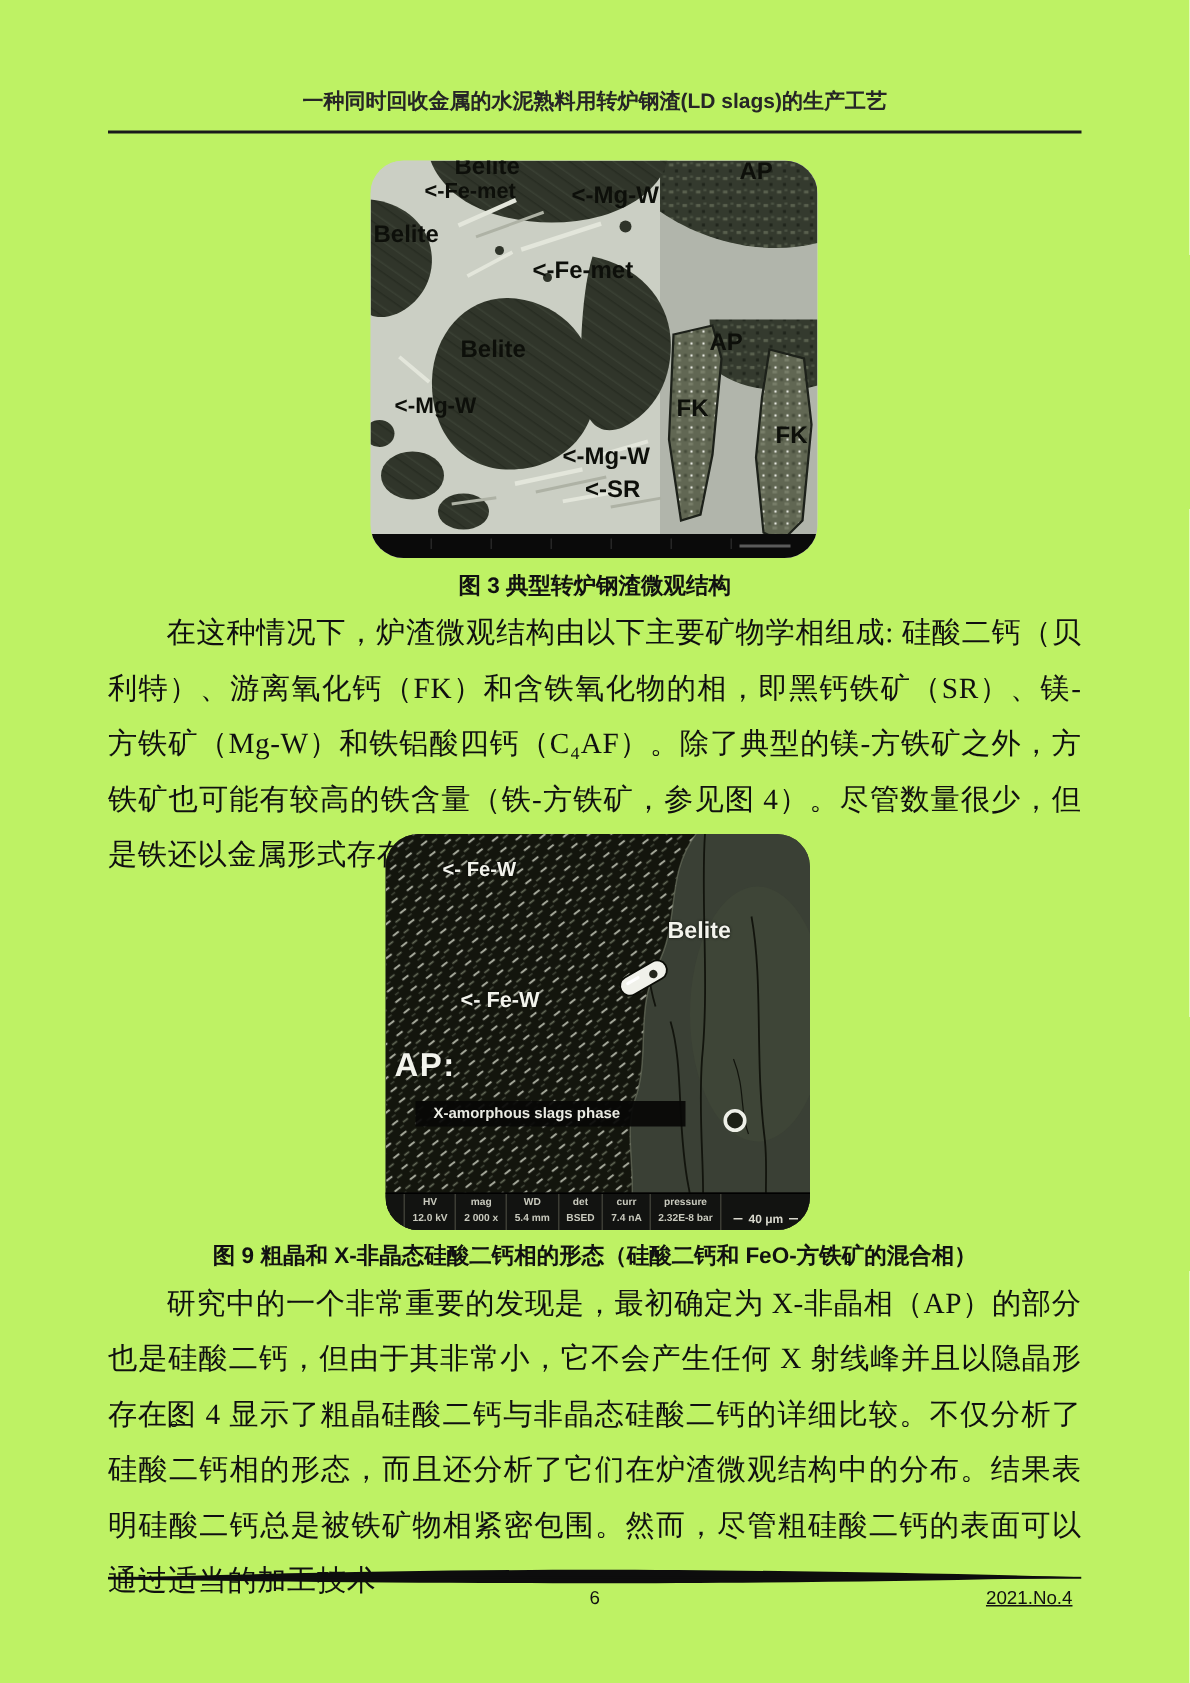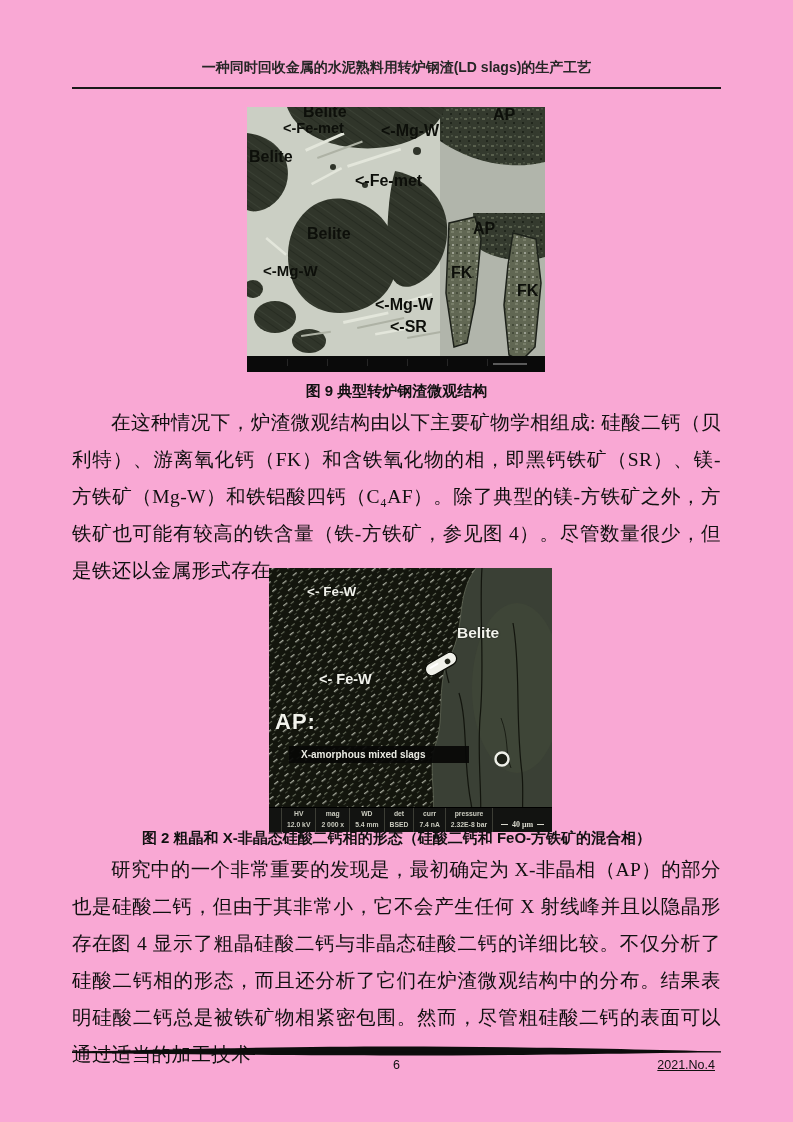--- a/index.html
+++ b/index.html
@@ -1,44 +1,44 @@
 <!DOCTYPE html>
 <html><head>
 <meta charset="utf-8">
 <style>
   html,body{margin:0;padding:0;background:#ffffff;}
-  .page{position:relative;width:793px;height:1122px;background:#f9a8d4;overflow:hidden;
+  .page{position:relative;width:793px;height:1122px;background:#bef264;overflow:hidden;
         font-family:"Liberation Serif","DejaVu Serif",serif;color:#111;}
 
   .doc-title{position:absolute;top:57px;left:0;width:793px;text-align:center;
              font:600 14px/20px "Liberation Sans","DejaVu Sans",sans-serif;color:#262626;}
   .head-rule{position:absolute;top:87px;left:72px;width:649px;height:2px;background:#1a1a1a;}
 
-  .figure{position:absolute;overflow:hidden;background:#cbcfc4;}
+  .figure{position:absolute;overflow:hidden;background:#cbcfc4;border-radius:22px;}
   .fig3{top:107px;left:247px;width:298px;height:265px;}
   .fig4{top:556px;left:257px;width:283px;height:264px;background:#3a4035;}
   .figure svg.art{position:absolute;left:0;top:0;width:100%;height:100%;display:block;}
 
   .f3lab{position:absolute;font:700 16px/1 "Liberation Sans","DejaVu Sans",sans-serif;
          color:#0d0f0a;white-space:nowrap;}
   .f4lab{position:absolute;font:700 14px/1 "Liberation Sans","DejaVu Sans",sans-serif;
          color:#f2f3ec;white-space:nowrap;text-shadow:0 0 2px rgba(0,0,0,.85);}
 
   .amorph{position:absolute;left:20px;top:178px;width:180px;height:17px;
           background:rgba(8,8,6,.93);color:#e9eae2;box-sizing:border-box;padding-left:12px;
           font:700 10px/17px "Liberation Sans","DejaVu Sans",sans-serif;white-space:nowrap;}
 
   .sem-bar{position:absolute;left:0;right:0;bottom:0;height:25px;background:#121311;
            border-top:1px solid #000;display:flex;align-items:stretch;box-sizing:border-box;
            padding-left:12px;color:#c9cabe;font-family:"Liberation Sans","DejaVu Sans",sans-serif;}
   .sem-cols{display:flex;}
   .sem-col{display:flex;flex-direction:column;justify-content:center;align-items:center;
            padding:0 5px;border-right:1px solid #3c3d35;font-size:6.8px;line-height:1.55;font-weight:700;}
   .sem-col:first-child{border-left:1px solid #3c3d35;}
-  .sem-scale{flex:1;display:flex;align-items:center;gap:4px;padding:16px 8px;font-family:Liberation Serif, serif;}
+  .sem-scale{flex:1;display:flex;align-items:center;gap:4px;padding:16px 8px;}
   .sline{flex:1;height:1px;background:#d8d8cd;}
   .sem-scale-text{font-size:8px;font-weight:700;color:#d8d8cd;}
 
   .caption{position:absolute;left:72px;width:649px;text-align:center;
            font:700 15px/21px "Liberation Sans","DejaVu Sans",sans-serif;color:#111;}
   .cap3{top:380px;}
   .cap4{top:827px;}
 
   .body-p{position:absolute;left:72px;width:649px;margin:0;text-align:justify;text-indent:2em;
           font-size:19.5px;line-height:37px;letter-spacing:0.4px;color:#101010;}
@@ -131,25 +131,25 @@
     <span class="f3lab" style="left:108px;top:66px;">&lt;-Fe-met</span>
     <span class="f3lab" style="left:226px;top:114px;">AP</span>
     <span class="f3lab" style="left:60px;top:119px;">Belite</span>
     <span class="f3lab" style="left:16px;top:156px;font-size:15px;">&lt;-Mg-W</span>
     <span class="f3lab" style="left:204px;top:158px;">FK</span>
     <span class="f3lab" style="left:270px;top:176px;">FK</span>
     <span class="f3lab" style="left:128px;top:190px;">&lt;-Mg-W</span>
     <span class="f3lab" style="left:143px;top:212px;">&lt;-SR</span>
   </figure>
 
-  <div class="caption cap3">图 9 典型转炉钢渣微观结构</div>
+  <div class="caption cap3">图 3 典型转炉钢渣微观结构</div>
 
   <p class="body-p p1">在这种情况下，炉渣微观结构由以下主要矿物学相组成: 硅酸二钙（贝利特）、游离氧化钙（FK）和含铁氧化物的相，即黑钙铁矿（SR）、镁-方铁矿（Mg-W）和铁铝酸四钙（C₄AF）。除了典型的镁-方铁矿之外，方铁矿也可能有较高的铁含量（铁-方铁矿，参见图 4）。尽管数量很少，但是铁还以金属形式存在。</p>
 
-  <figure class="figure fig4" style="margin:12px;">
+  <figure class="figure fig4" style="margin:0;">
     <svg class="art" viewBox="0 0 283 264" preserveAspectRatio="none">
       <defs>
         <pattern id="spk" width="13" height="9" patternUnits="userSpaceOnUse" patternTransform="rotate(-38)">
           <rect x="1" y="2" width="5" height="1.3" fill="#d8dccd" opacity="0.85"></rect>
           <rect x="8" y="5" width="4" height="1.1" fill="#98a088" opacity="0.7"></rect>
           <rect x="4" y="7" width="3" height="1" fill="#6a7260" opacity="0.6"></rect>
         </pattern>
       </defs>
       <rect width="283" height="264" fill="#3a4035"></rect>
       <ellipse cx="248" cy="120" rx="45" ry="85" fill="#424838" opacity="0.55"></ellipse>
@@ -167,21 +167,21 @@
         <rect x="-17" y="-6.5" width="34" height="13" rx="6.5" fill="#f0f1ea" stroke="#0b0d07" stroke-width="1.2"></rect>
         <circle cx="7" cy="1" r="2.8" fill="#23261c"></circle>
         <rect x="-12" y="-3" width="10" height="2" rx="1" fill="#ffffff"></rect>
       </g>
       <circle cx="233" cy="191" r="6.5" fill="#1c2016" stroke="#eef0e8" stroke-width="2.4"></circle>
     </svg>
     <span class="f4lab" style="left:38px;top:17px;font-size:13.5px;">&lt;- Fe-W</span>
     <span class="f4lab" style="left:188px;top:57px;font-size:15.5px;">Belite</span>
     <span class="f4lab" style="left:50px;top:104px;font-size:14.5px;">&lt;- Fe-W</span>
     <span class="f4lab" style="left:6px;top:143px;font-size:22px;letter-spacing:1px;">AP:</span>
-    <div class="amorph">X-amorphous mixed slags</div>
+    <div class="amorph">X-amorphous slags phase</div>
 
     <div class="sem-bar">
       <div class="sem-cols">
         <div class="sem-col">
           <span>HV</span>
           <span>12.0 kV</span>
         </div>
         <div class="sem-col">
           <span>mag</span>
           <span>2 000 x</span>
@@ -204,21 +204,21 @@
         </div>
       </div>
       <div class="sem-scale">
         <span class="sline"></span>
         <span class="sem-scale-text">40 μm</span>
         <span class="sline"></span>
       </div>
     </div>
   </figure>
 
-  <div class="caption cap4">图 2 粗晶和 X-非晶态硅酸二钙相的形态（硅酸二钙和 FeO-方铁矿的混合相）</div>
+  <div class="caption cap4">图 9 粗晶和 X-非晶态硅酸二钙相的形态（硅酸二钙和 FeO-方铁矿的混合相）</div>
 
   <p class="body-p p2">研究中的一个非常重要的发现是，最初确定为 X-非晶相（AP）的部分也是硅酸二钙，但由于其非常小，它不会产生任何 X 射线峰并且以隐晶形存在。</p>
   <p class="body-p p3">图 4 显示了粗晶硅酸二钙与非晶态硅酸二钙的详细比较。不仅分析了硅酸二钙相的形态，而且还分析了它们在炉渣微观结构中的分布。结果表明硅酸二钙总是被铁矿物相紧密包围。然而，尽管粗硅酸二钙的表面可以通过适当的加工技术</p>
 
   <svg class="foot-rule" viewBox="0 0 649 12">
     <path d="M0,7 C120,3.5 240,1.5 324,1.5 C430,1.5 560,4 649,6.5 C560,9 430,10.5 324,10.5 C240,10.5 120,9.5 0,8 Z" fill="#0d0d0d"></path>
     <rect x="0" y="6.2" width="649" height="1.3" fill="#0d0d0d"></rect>
   </svg>
   <div class="page-num">6</div>
   <div class="issue">2021.No.4</div>

